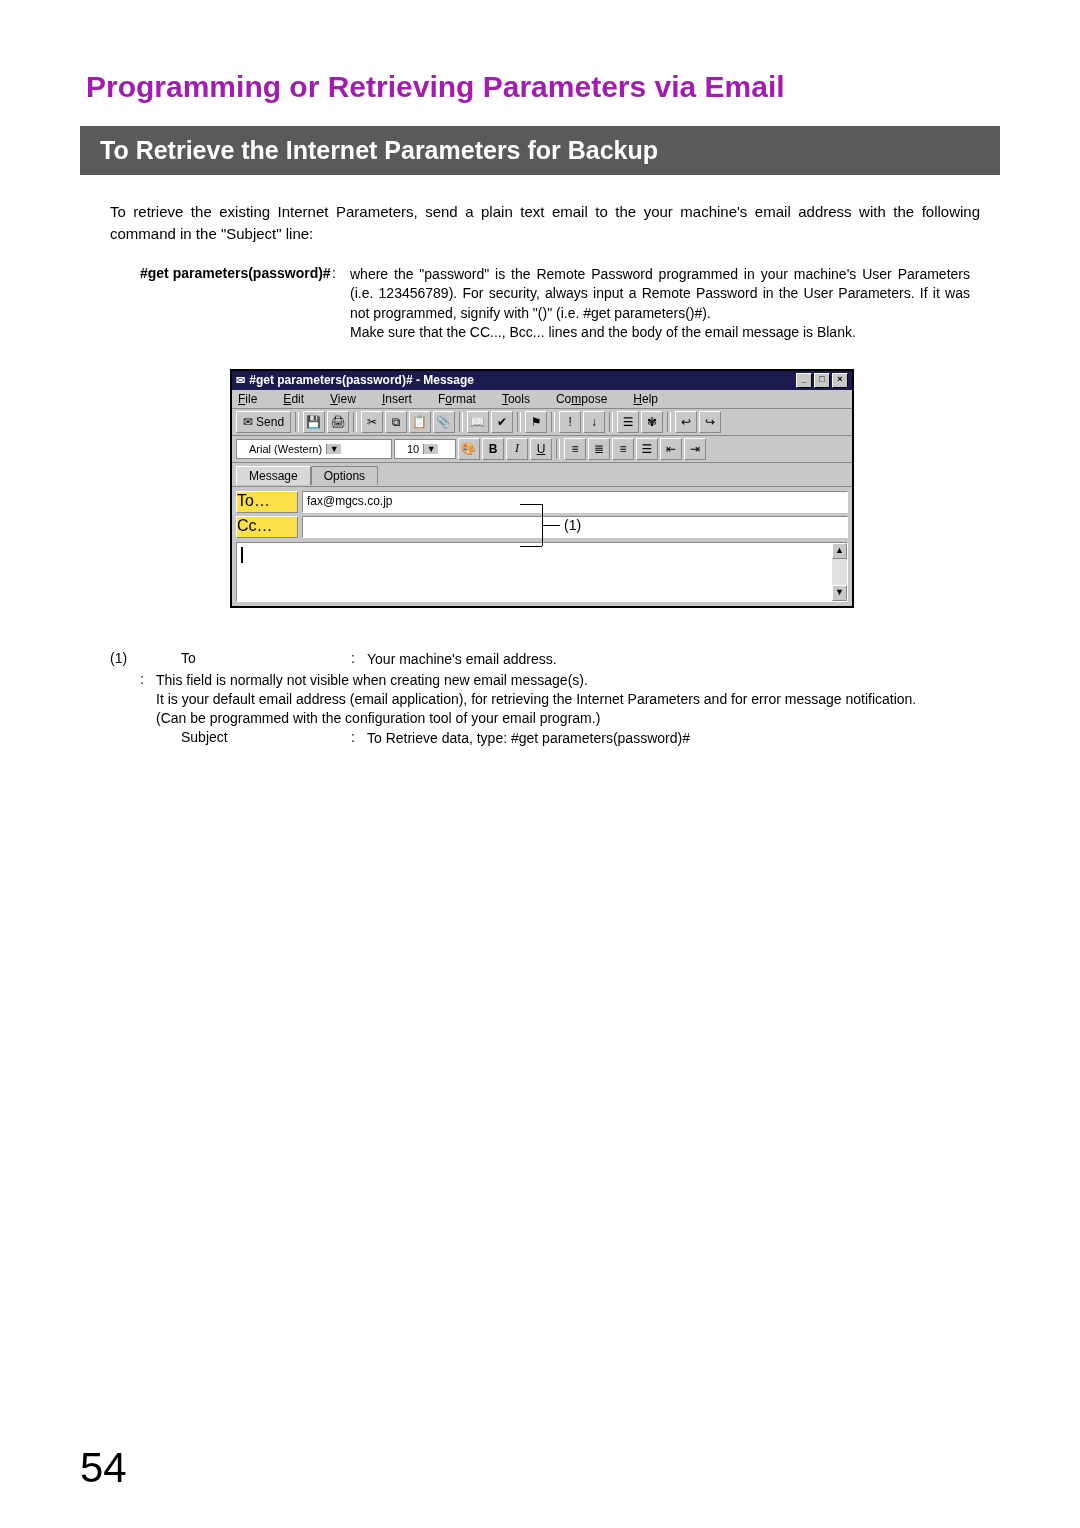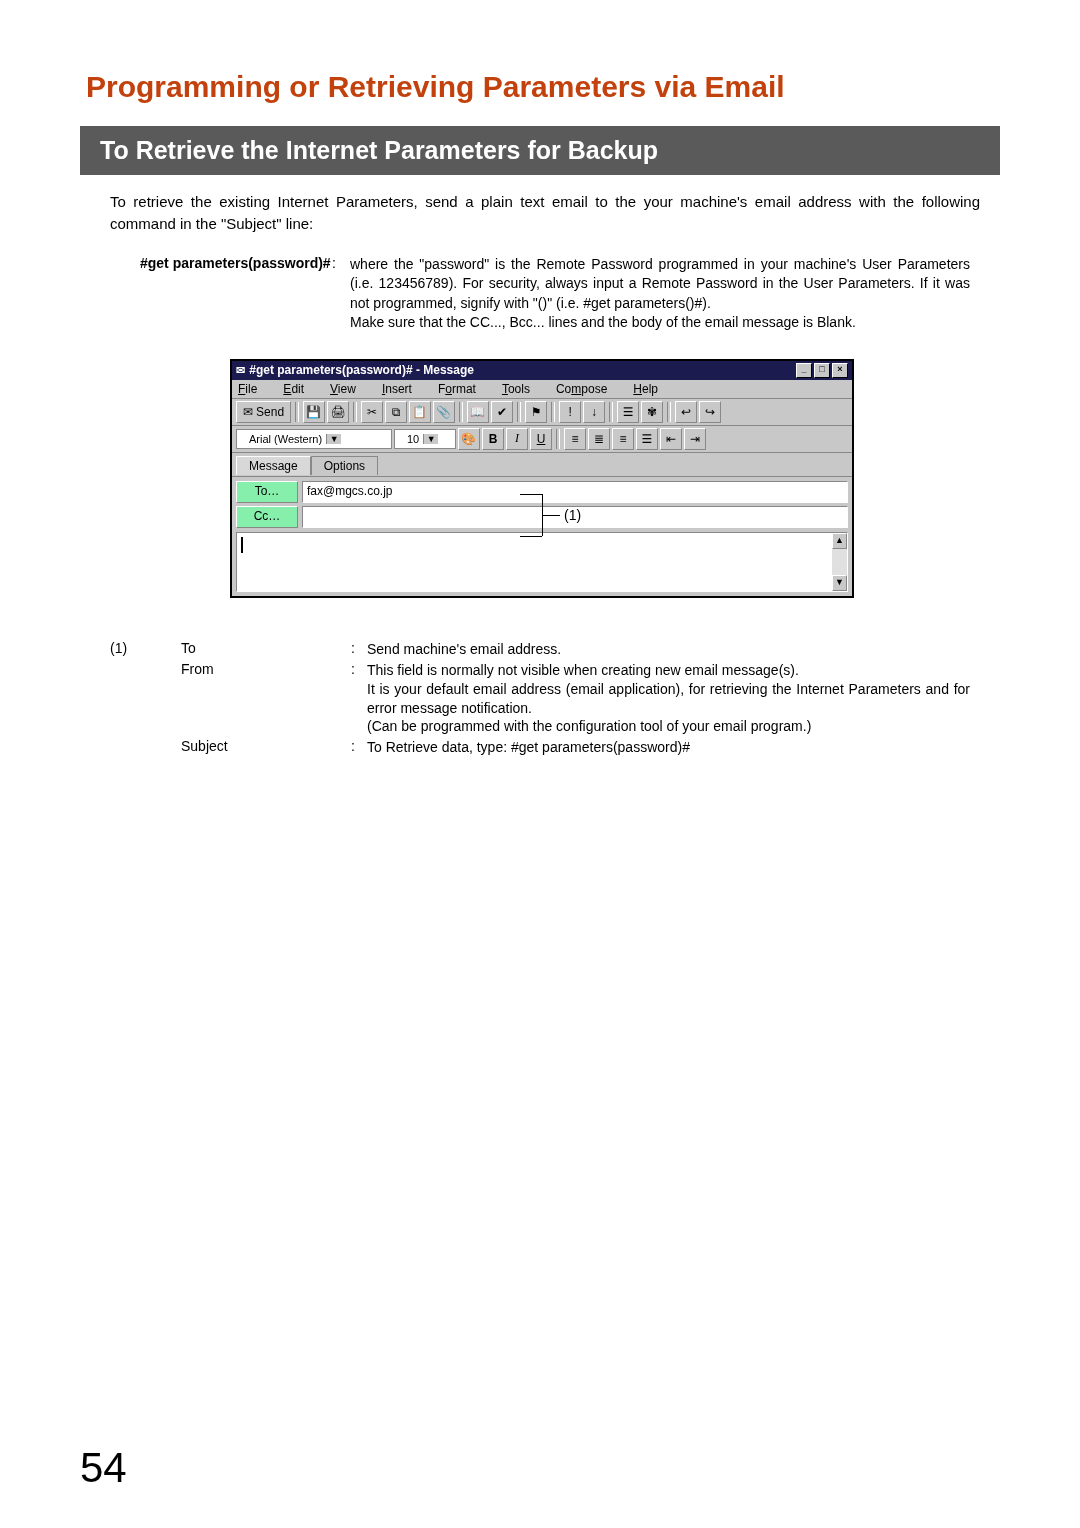--- a/index.html
+++ b/index.html
@@ -12,32 +12,32 @@
   }
 
   .page {
     padding: 70px 80px 60px 80px;
     box-sizing: border-box;
   }
 
   .chapter-title {
     font-size: 30px;
     font-weight: bold;
-    color: #c2410c;
+    color: #a21caf;
     margin-bottom: 22px;
     margin-left: 6px;
   }
 
   .section-bar {
     background: #5a5a5a;
     color: #fff;
     font-size: 25px;
     font-weight: bold;
     padding: 10px 20px;
-    margin-bottom: 16px;
+    margin-bottom: 26px;
   }
 
   .body-text {
     margin: 0 20px 20px 30px;
     font-size: 15px;
     line-height: 1.45;
     text-align: justify;
   }
 
   .param-block {
@@ -187,23 +187,23 @@
     padding: 4px;
     display: flex; flex-direction: column; gap: 3px;
   }
   .addr-row {
     display: flex; align-items: center; gap: 4px;
   }
   .addr-btn {
     width: 60px; height: 20px;
     border: 1px solid #888;
     border-top-color: #fff; border-left-color: #fff;
-    background: #86efac;
-    text-align: center;
-    font-size: 12px;
+    background: #fde047;
+    text-align: left;
+    font-size: 16px;
     line-height: 18px;
   }
   .addr-field {
     flex: 1;
     height: 20px;
     background: #fff;
     border: 1px solid #888;
     border-bottom-color: #fff; border-right-color: #fff;
     padding: 0 4px;
     font-size: 12px;
@@ -406,25 +406,24 @@
     <div class="callout-h" style="top:156px; left:312px; width:18px;"></div>
     <div class="callout-label" style="top:148px; left:334px;">(1)</div>
 
   </div>
 
   <div class="defs">
     <div class="def-row">
       <div class="def-num">(1)</div>
       <div class="def-label">To</div>
       <div class="def-colon">:</div>
-      <div class="def-text">Send machine's email address.</div>
+      <div class="def-text">Your machine's email address.</div>
     </div>
     <div class="def-row">
       <div class="def-num"></div>
-      <div class="def-label">From</div>
       <div class="def-colon">:</div>
       <div class="def-text" style="white-space: pre-line;">This field is normally not visible when creating new email message(s).
 It is your default email address (email application), for retrieving the Internet Parameters and for error message notification.
 (Can be programmed with the configuration tool of your email program.)</div>
     </div>
     <div class="def-row">
       <div class="def-num"></div>
       <div class="def-label">Subject</div>
       <div class="def-colon">:</div>
       <div class="def-text">To Retrieve data, type: #get parameters(password)#</div>

